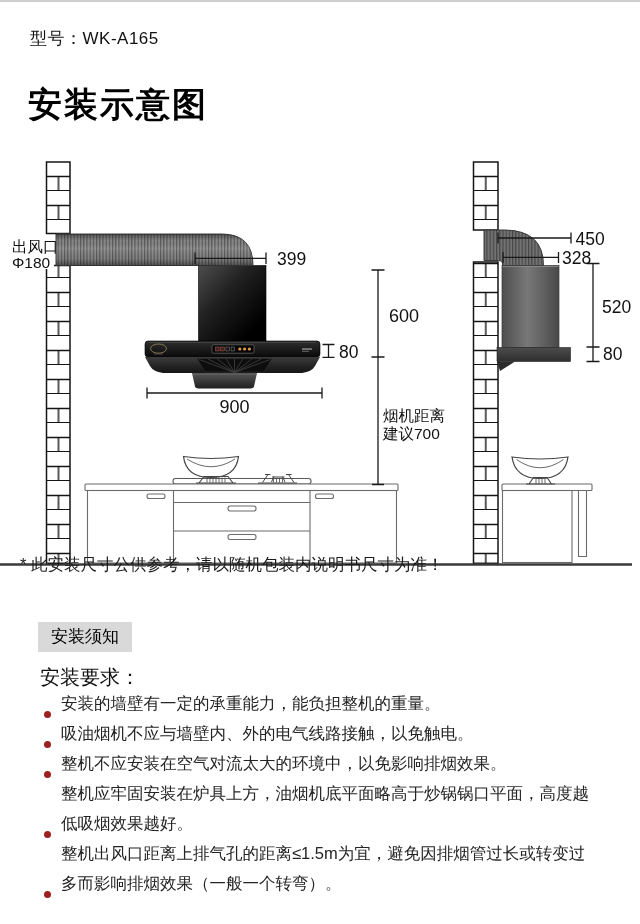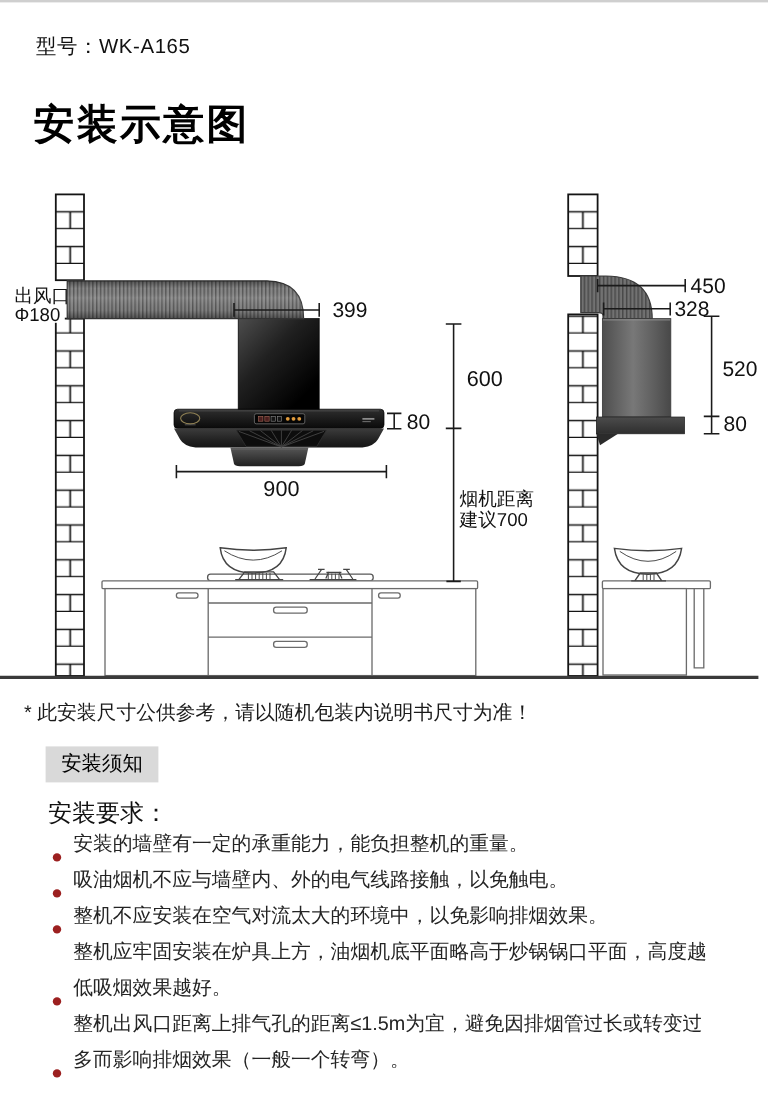--- a/index.html
+++ b/index.html
@@ -4,21 +4,21 @@
 <style>
   html,body{margin:0;padding:0;background:#fff;}
   .page{
     position:relative;width:640px;height:924px;background:#ffffff;overflow:hidden;
     font-family:"Liberation Sans","DejaVu Sans",sans-serif;color:#111;
   }
   .top-rule{position:absolute;left:0;top:0;width:640px;height:2px;background:#cfcfcf;}
   .model-label{position:absolute;left:30px;top:27px;font-size:17px;letter-spacing:.5px;color:#111;}
   .page-title{position:absolute;left:28px;top:56px;font-size:34px;line-height:42px;font-weight:bold;letter-spacing:2px;color:#000000;margin-top:27px;}
   .unit-label{position:absolute;left:222px;top:74px;font-size:16px;color:#111;}
-  .footnote{position:absolute;left:20px;top:583px;font-size:16.5px;color:#1a1a1a;}
+  .footnote{position:absolute;left:20px;top:554px;font-size:16.5px;color:#1a1a1a;}
   .notice-title{
     position:absolute;left:38px;top:622px;background:var(--notice_bg,#d9d9d9);
     padding:3px 13px 4px 13px;font-size:17px;font-weight:normal;color:#000;
   }
   .req-label{position:absolute;left:40px;top:664px;font-size:20px;color:#111;}
   .notes-list{position:absolute;left:44px;top:688px;width:578px;}
   .note-item{display:flex;align-items:flex-end;font-size:16.5px;line-height:30px;color:#242424;}
   .bullet{flex:0 0 auto;width:7px;height:7px;border-radius:50%;background:var(--bullet,#9c2020);margin:11.5px 10px 0 0;}
   .note-text{white-space:pre-line;}
   svg.diagram{position:absolute;left:0;top:0;}

